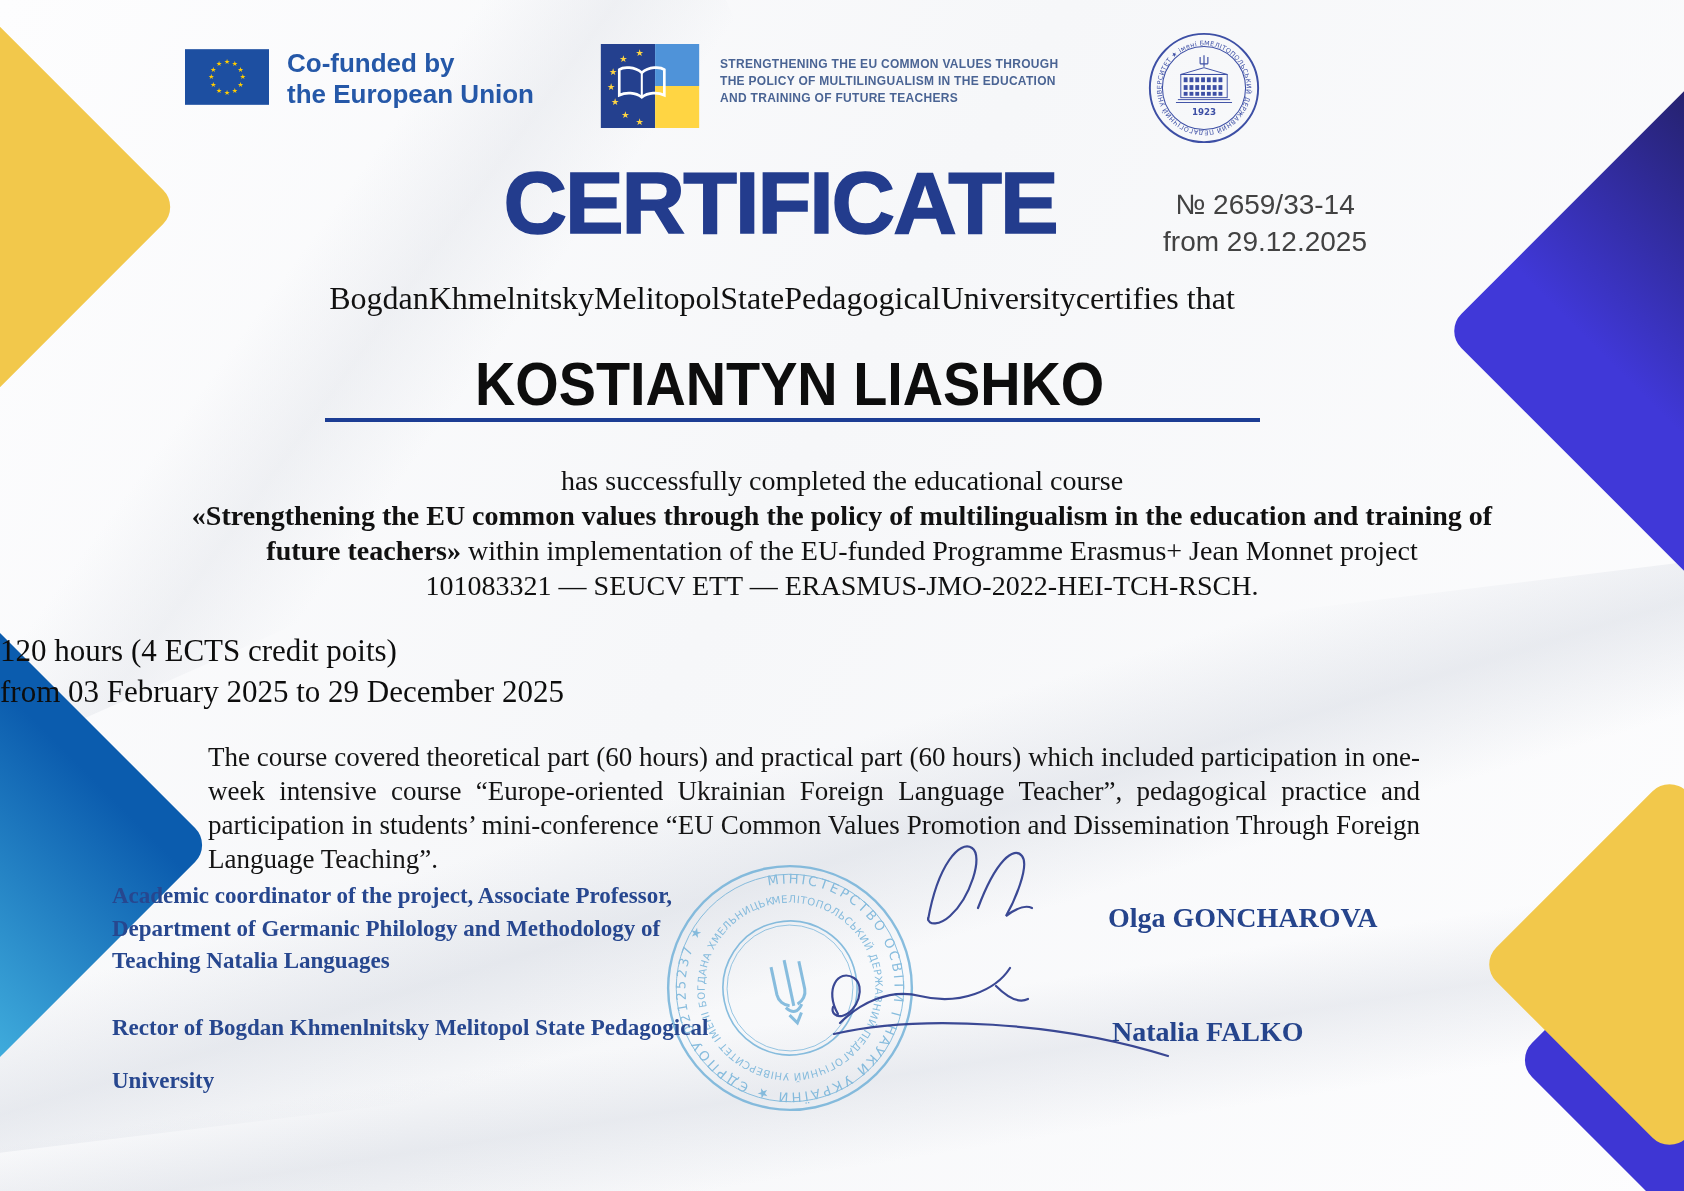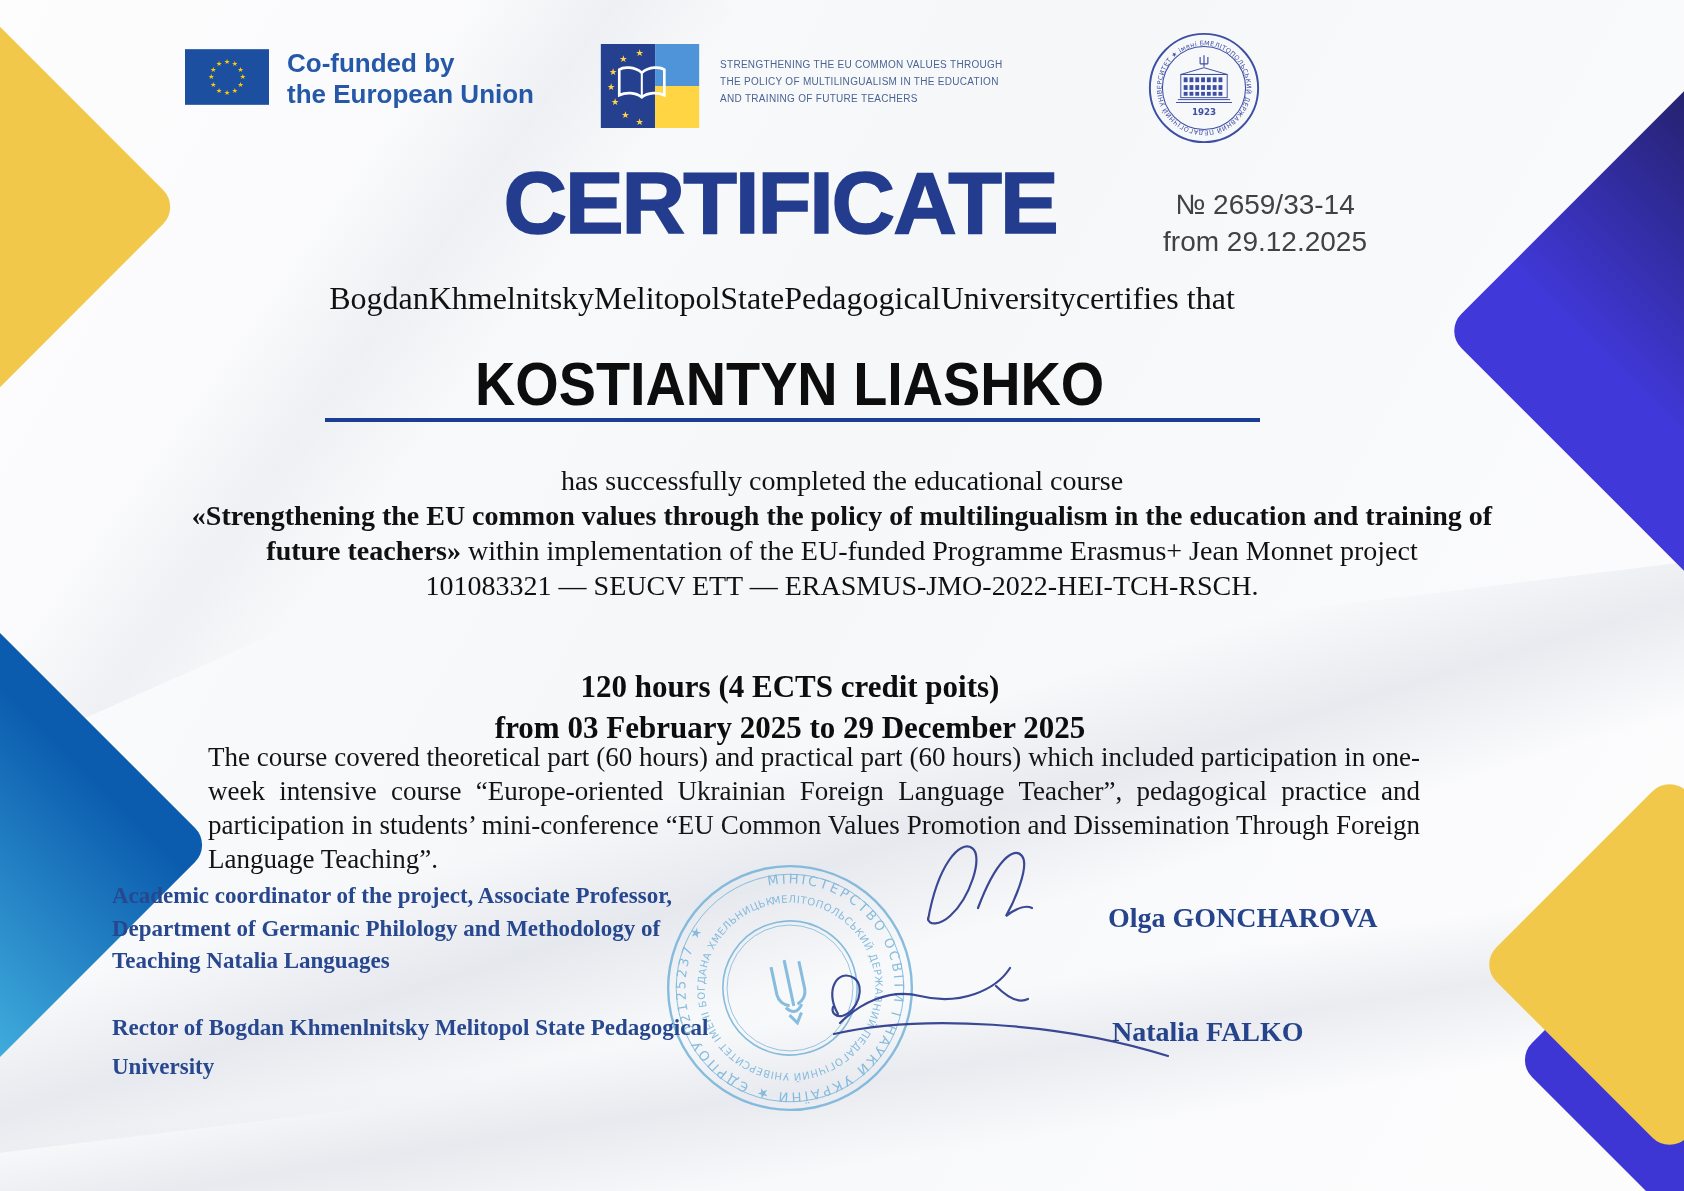--- a/index.html
+++ b/index.html
@@ -31,51 +31,51 @@
     background:linear-gradient(180deg,#0b5cae 10%,#46b6e2 90%);z-index:1;}
   .d-br-blue{left:1597px;top:862px;width:396px;height:396px;
     background:linear-gradient(180deg,#232066 5%,#3e36d4 80%);z-index:1;}
   .d-br-yellow{left:1535px;top:830px;width:269px;height:269px;background:#f2c84b;z-index:2;}
   
   .hdr{position:absolute;z-index:5;}
   .eu-block{left:185px;top:48px;display:flex;align-items:center;gap:18px;}
   .eu-cofund-text{font-family:"Liberation Sans",sans-serif;font-weight:bold;
     color:#2558a8;font-size:26px;line-height:31px;}
   .proj-block{left:600px;top:44px;display:flex;align-items:flex-start;gap:20px;}
-  .proj-text{font-family:"Liberation Sans",sans-serif;font-weight:normal;
-    color:#4a6494;font-size:10px;line-height:17px;letter-spacing:.3px;padding-top:12px;}
+  .proj-text{font-family:"Liberation Sans",sans-serif;font-weight:bold;
+    color:#4a6494;font-size:12px;line-height:17px;letter-spacing:.3px;padding-top:12px;}
   .seal-block{left:1146px;top:30px;}
   
   .title{position:absolute;left:0;top:128px;width:1560px;text-align:center;z-index:5;
     font-family:"Liberation Sans",sans-serif;font-weight:800;font-size:88px;
     letter-spacing:-2px;color:#233c8d;margin-top:24px;-webkit-text-stroke:1.5px #233c8d;}
   .cert-num{position:absolute;left:1130px;top:186px;width:270px;text-align:center;z-index:5;
     font-family:"Liberation Sans",sans-serif;font-size:28px;color:#424242;line-height:37px;}
   
   .issuer{position:absolute;left:0;top:280px;width:1564px;text-align:center;z-index:5;
     font-size:32px;color:#111;}
   .recipient-wrap{position:absolute;left:0;top:348px;width:1580px;text-align:center;z-index:5;}
   .recipient{display:inline-block;transform:scaleX(.9);transform-origin:center;
     font-family:"Liberation Sans",sans-serif;font-weight:800;font-size:62px;
     color:#0d0d0d;letter-spacing:0;}
   .name-rule{position:absolute;left:325px;top:418px;width:935px;height:4px;
     background:#1c3d94;z-index:5;}
   .course-block{position:absolute;left:157px;top:463px;width:1370px;text-align:center;z-index:5;
     font-size:28px;line-height:35px;color:#111;}
   .course-block .bold{font-weight:bold;}
-  .hours-block{position:absolute;left:0;top:666px;width:1580px;text-align:center;z-index:5;
-    font-weight:bold;font-size:31px;line-height:41px;color:#0d0d0d;}
+  .hours-block{position:absolute;left:0;top:630px;width:1580px;z-index:5;
+    font-weight:normal;font-size:31px;line-height:41px;color:#0d0d0d;}
   .descr{position:absolute;left:208px;top:740px;width:1212px;z-index:5;
     font-size:27px;line-height:34px;text-align:justify;color:#141414;}
   
   .sig-label{position:absolute;z-index:7;font-weight:bold;color:#27478f;
     font-size:23px;line-height:32.5px;}
   .coordinator-role{left:112px;top:880px;width:640px;}
   .rector-role{left:112px;top:1010px;width:660px;line-height:36px;}
-  .rector-role div:nth-child(2){margin-top:3px;}
+  .rector-role div:nth-child(2){margin-top:17px;}
   .sig-name{position:absolute;z-index:7;font-weight:bold;color:#25448c;font-size:28px;text-align:right;}
   .name-coordinator{left:1108px;top:902px;}
   .name-rector{left:1112px;top:1016px;}
   .stamp{position:absolute;left:658px;top:856px;z-index:6;opacity:.82;}
   .signatures{position:absolute;left:800px;top:818px;z-index:7;}
 </style>
 </head>
 <body>
 
 <div class="page">

